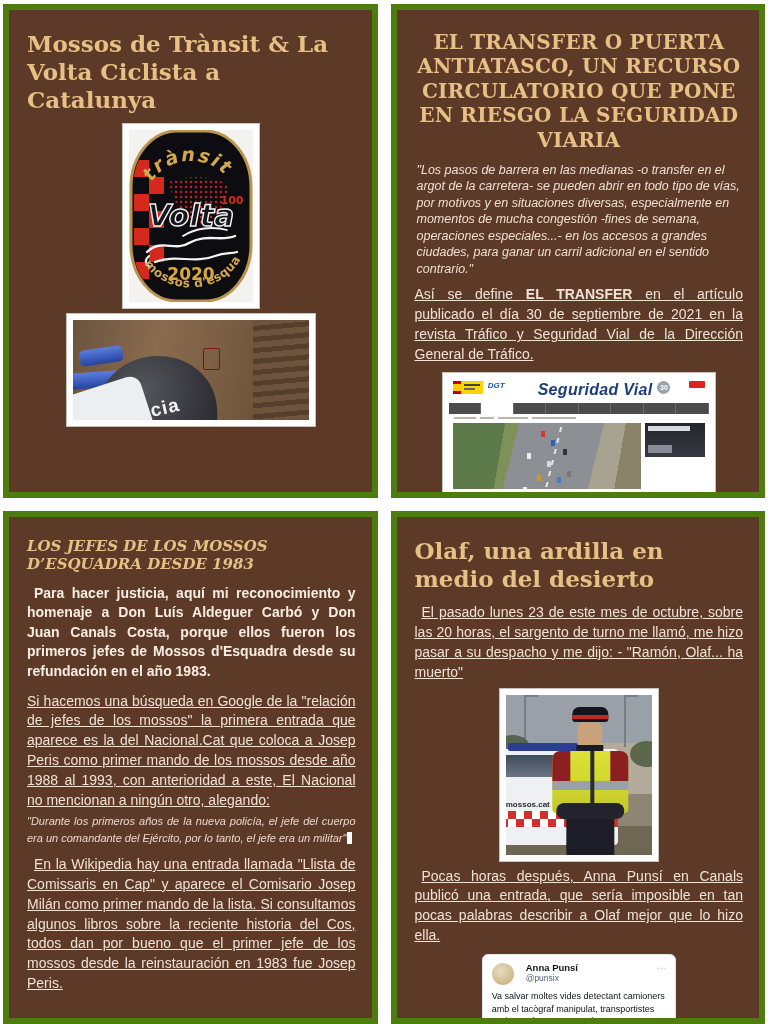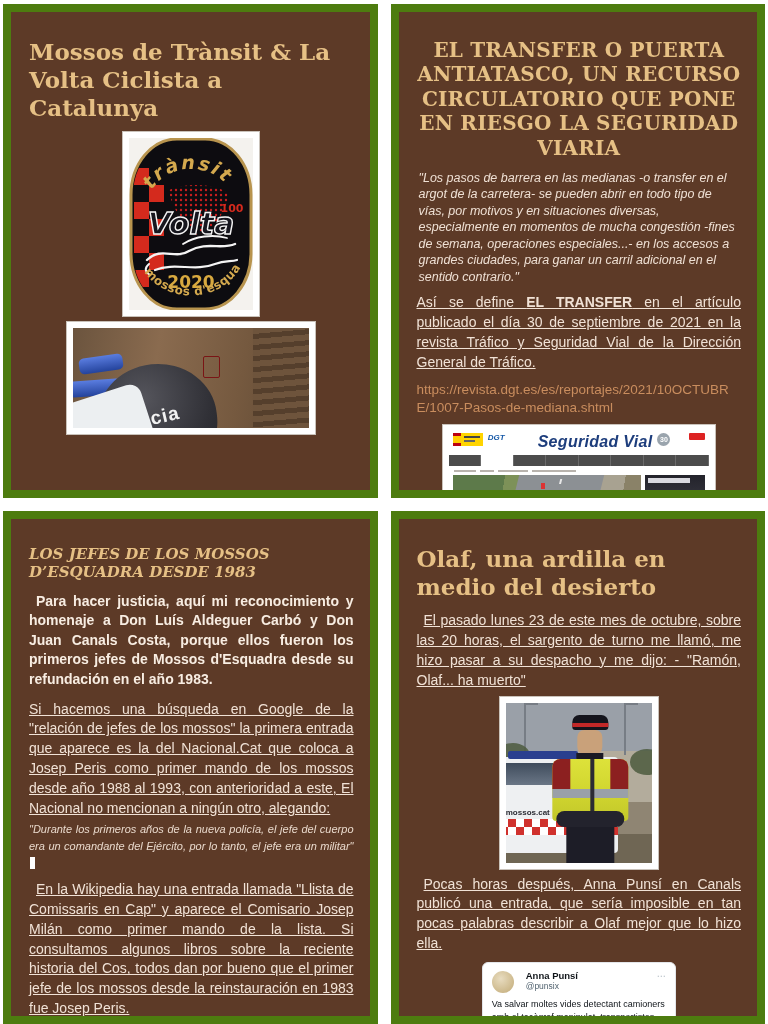--- a/index.html
+++ b/index.html
@@ -1,22 +1,22 @@
 <!DOCTYPE html>
 <html><head>
 <meta charset="utf-8">
 <style>
   * { box-sizing: border-box; margin: 0; padding: 0; }
   html,body { width:768px; height:1024px; background:#ffffff; overflow:hidden;
     font-family:"Liberation Sans", sans-serif; }
   .page { width:768px; height:1024px; background:#ffffff; overflow:hidden;
     display:grid; grid-template-columns:1fr 1fr; grid-template-rows:494px 1fr;
     gap:13px; padding:4px 3px 0 3px; }
-  .card { background:#5d3a27; border:8px solid #4d7c0f; overflow:hidden;
-    padding:22px 16px 12px 18px; position:relative; }
+  .card { background:#5d3a27; border:6px solid #4d7c0f; overflow:hidden;
+    padding:16px 16px 12px 18px; position:relative; }
   .card h2 { font-family:"DejaVu Serif","Liberation Serif",serif; color:#e6c085;
     font-weight:bold; line-height:1.22; margin:4px 0 10px 0; }
   .t-volta h2 { font-size:23px; }
   .t-transfer h2 { font-size:20px; letter-spacing:.2px;text-align:center; }
   .t-jefes h2 { font-size:15px;font-style:italic; }
   .t-olaf h2 { font-size:23px; }
   .body { color:#f1e2d6; font-size:14px; line-height:1.42; text-align:justify;text-decoration:underline; }
   .body.indent { text-indent:7px; }
   .clipwide { width:107%; }
   .bold-intro { color:#f8ede2; font-weight:bold; font-size:14px; line-height:1.4;
@@ -201,21 +201,20 @@
     </figure>
   </section>
 
   <section class="card t-transfer">
     <h2>EL TRANSFER O PUERTA ANTIATASCO, UN RECURSO CIRCULATORIO QUE PONE EN RIESGO LA SEGURIDAD VIARIA</h2>
 
     <p class="quote">"Los pasos de barrera en las medianas -o transfer en el argot de la carretera- se pueden abrir en todo tipo de vías, por motivos y en situaciones diversas, especialmente en momentos de mucha congestión -fines de semana, operaciones especiales...- en los accesos a grandes ciudades, para ganar un carril adicional en el sentido contrario."</p>
 
     <p class="body mb8"><span>Así se define </span><b>EL TRANSFER</b><span> en el artículo publicado el día 30 de septiembre de 2021 en la revista Tráfico y Seguridad Vial de la Dirección General de Tráfico.</span></p>
 
-    <a class="link">https://revista.dgt.es/es/reportajes/2021/10OCTUBRE/1007-Pasos-de-mediana.shtml</a>
 
     <figure class="frame dgt-frame">
       <div class="dgt">
         <div class="dgt-head">
           <span class="dgt-esp">
               <span class="arms"></span>
               <span class="band"></span>
             </span>
           <span class="dgt-logo">DGT</span>
           <span class="dgt-mast">Seguridad Vial</span>

